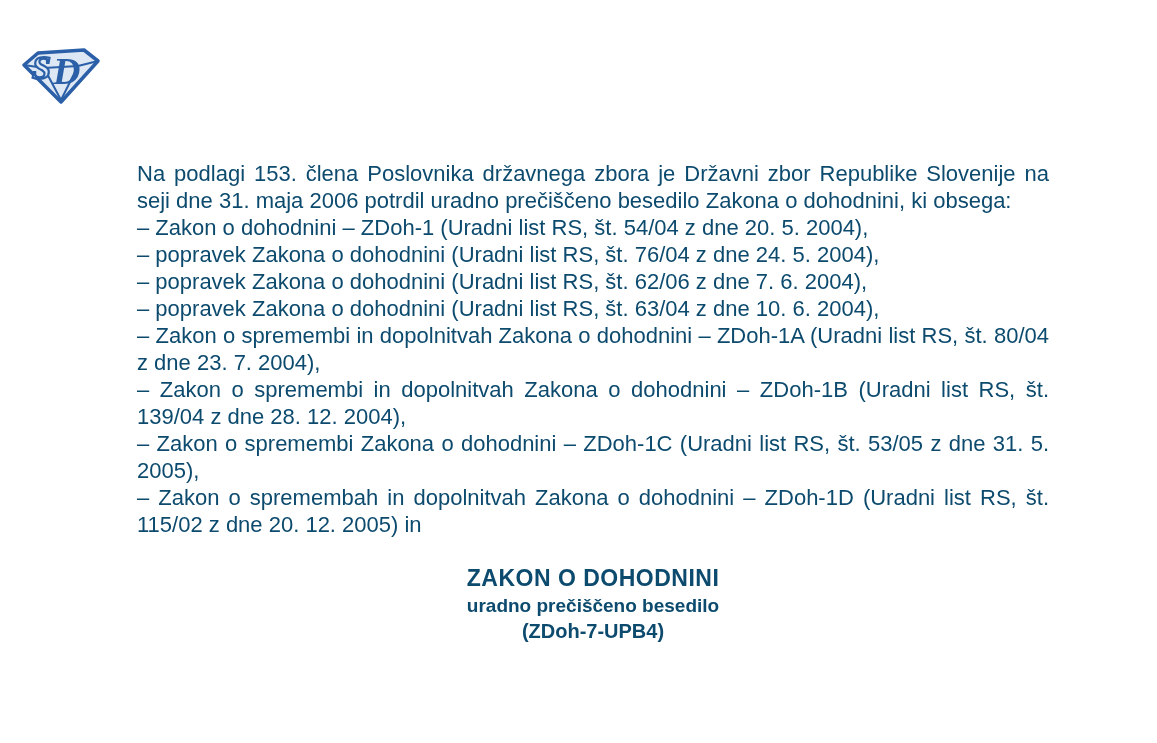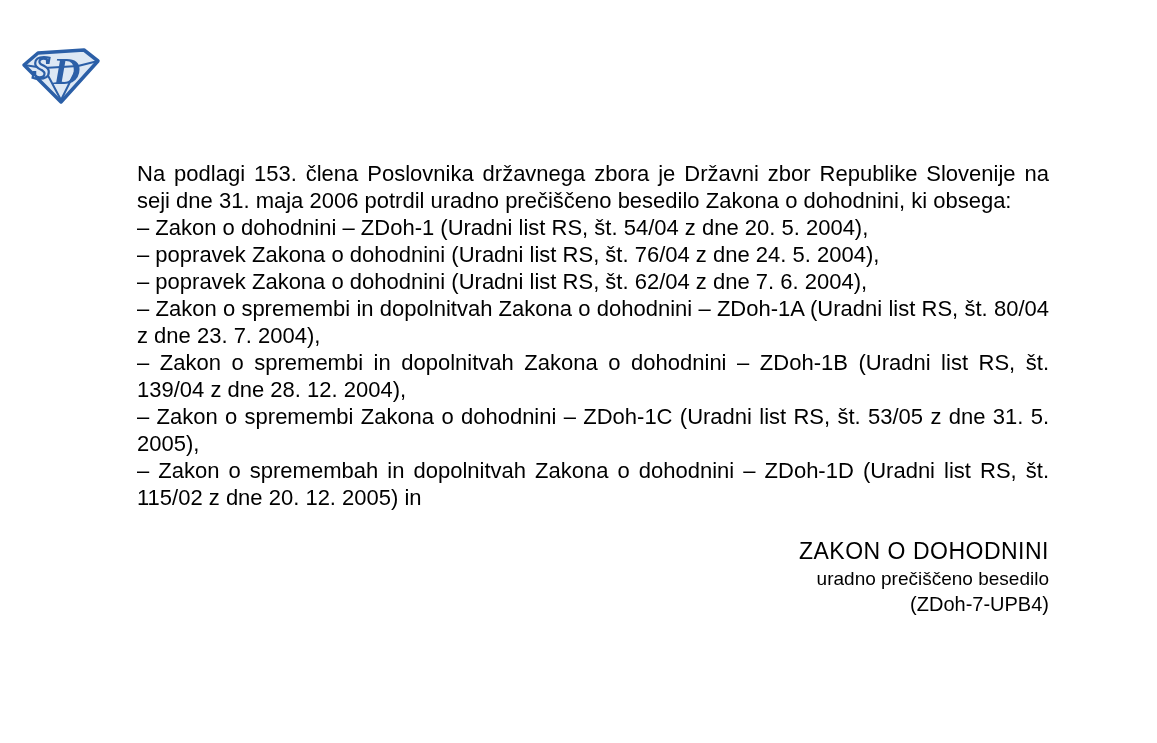--- a/index.html
+++ b/index.html
@@ -20,30 +20,30 @@
     width: 82px;
     height: 60px;
   }
   .content {
     position: absolute;
     left: 137px;
     top: 160px;
     width: 912px;
     font-size: 22px;
     line-height: 27px;
-    color: #000000;
+    color: #0c4a6e;
   }
   .content p {
     text-align: justify;
     text-align-last: left;
   }
   .title-block {
     margin-top: 25px;
-    text-align: right;
-    font-weight: normal;
+    text-align: center;
+    font-weight: bold;
   }
   .doc-title {
     font-size: 23px;
     line-height: 30px;
     letter-spacing: 0.5px;
   }
   .doc-subtitle {
     font-size: 19px;
     line-height: 26px;
   }
@@ -67,21 +67,22 @@
 
       <text x="12" y="33" font-family="Liberation Serif, serif" font-style="italic" font-weight="bold" font-size="34" fill="#dde8f4" stroke="#2b5fa7" stroke-width="2.2">S</text>
       <text x="33" y="38" font-family="Liberation Serif, serif" font-style="italic" font-weight="bold" font-size="38" fill="#2b5fa7">D</text>
     </svg>
   </div>
 
   <div class="content">
     <p>Na podlagi 153. člena Poslovnika državnega zbora je Državni zbor Republike Slovenije na seji dne 31. maja 2006 potrdil uradno prečiščeno besedilo Zakona o dohodnini, ki obsega:</p>
     <p>– Zakon o dohodnini – ZDoh-1 (Uradni list RS, št. 54/04 z dne 20. 5. 2004),</p>
     <p>– popravek Zakona o dohodnini (Uradni list RS, št. 76/04 z dne 24. 5. 2004),</p>
-    <p>– popravek Zakona o dohodnini (Uradni list RS, št. 62/04 z dne 7. 6. 2004),</p>
+    <p>– popravek Zakona o dohodnini (Uradni list RS, št. 62/06 z dne 7. 6. 2004),</p>
+    <p>– popravek Zakona o dohodnini (Uradni list RS, št. 63/04 z dne 10. 6. 2004),</p>
     <p>– Zakon o spremembi in dopolnitvah Zakona o dohodnini – ZDoh-1A (Uradni list RS, št. 80/04 z dne 23. 7. 2004),</p>
     <p>– Zakon o spremembi in dopolnitvah Zakona o dohodnini – ZDoh-1B (Uradni list RS, št. 139/04 z dne 28. 12. 2004),</p>
     <p>– Zakon o spremembi Zakona o dohodnini – ZDoh-1C (Uradni list RS, št. 53/05 z dne 31. 5. 2005),</p>
     <p>– Zakon o spremembah in dopolnitvah Zakona o dohodnini – ZDoh-1D (Uradni list RS, št. 115/02 z dne 20. 12. 2005) in</p>
 
     <div class="title-block">
       <div class="doc-title">ZAKON O DOHODNINI</div>
       <div class="doc-subtitle">uradno prečiščeno besedilo</div>
       <div class="doc-code">(ZDoh-7-UPB4)</div>
     </div>

